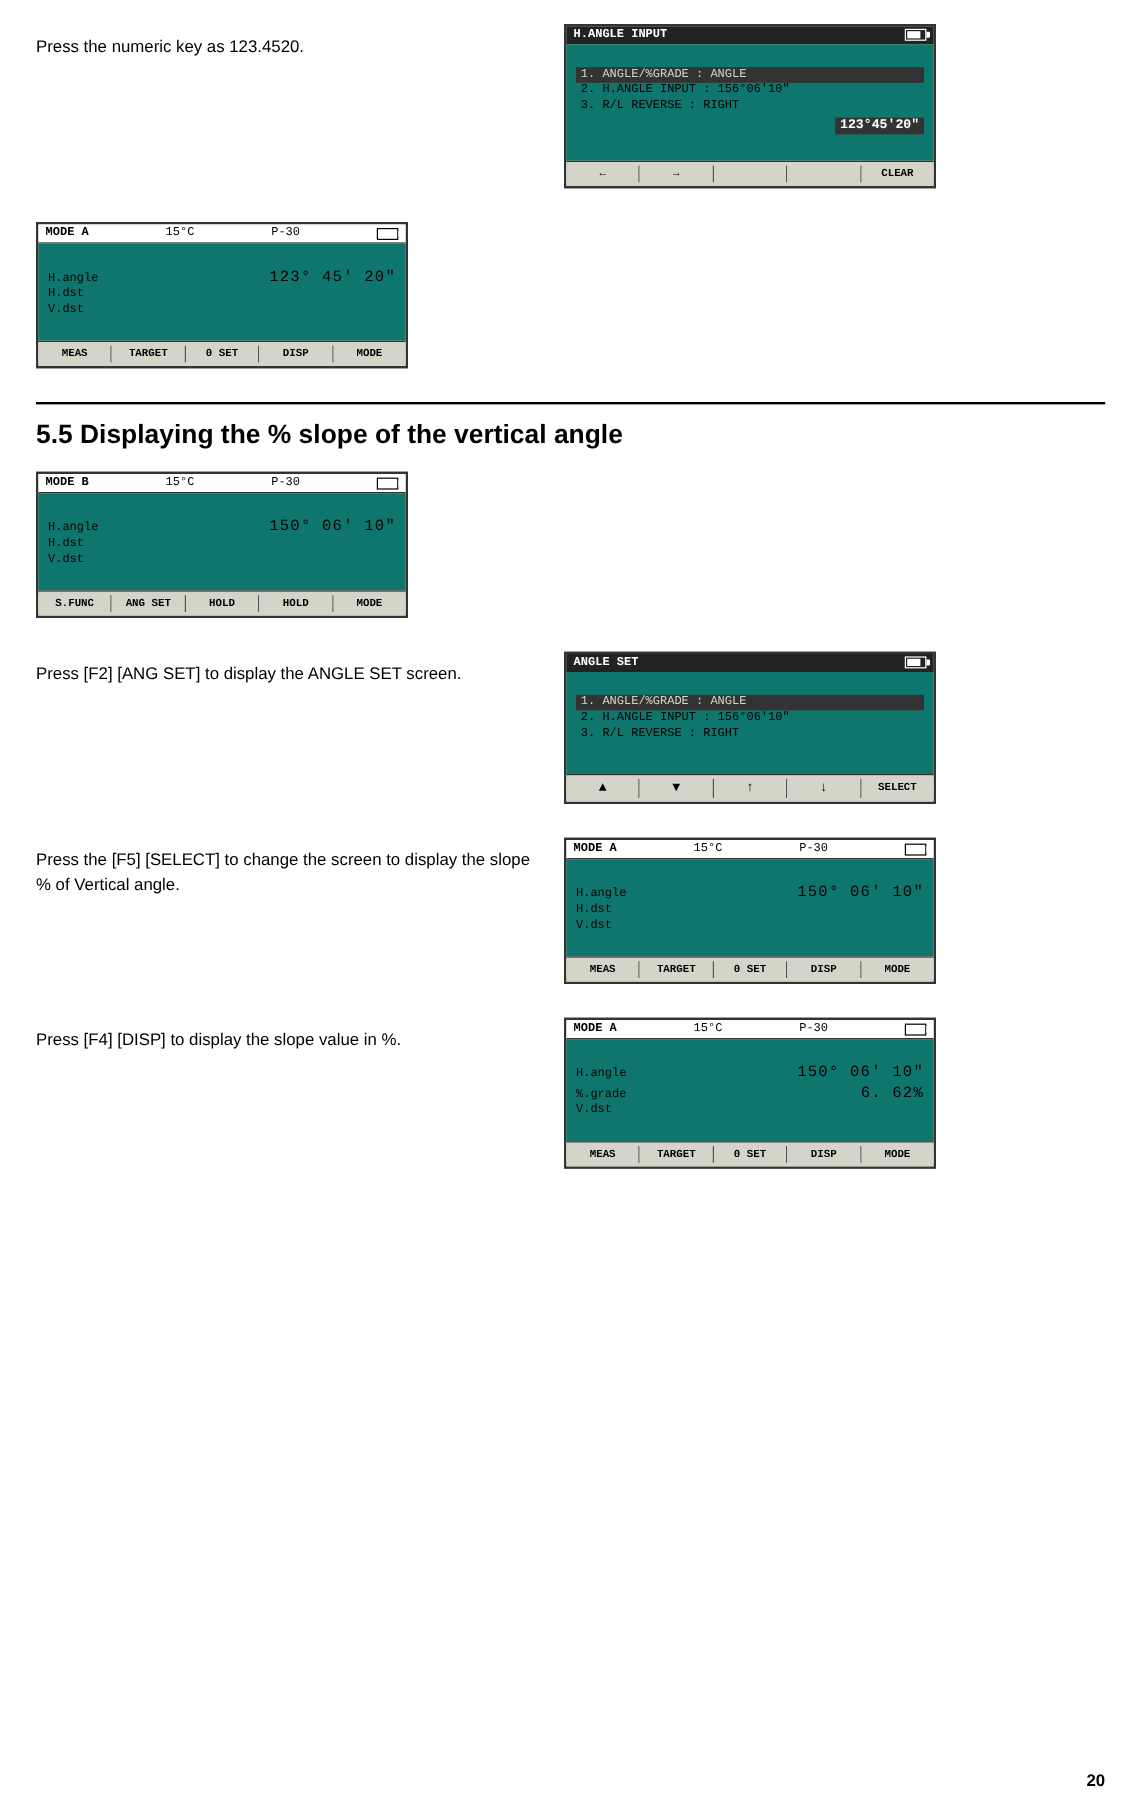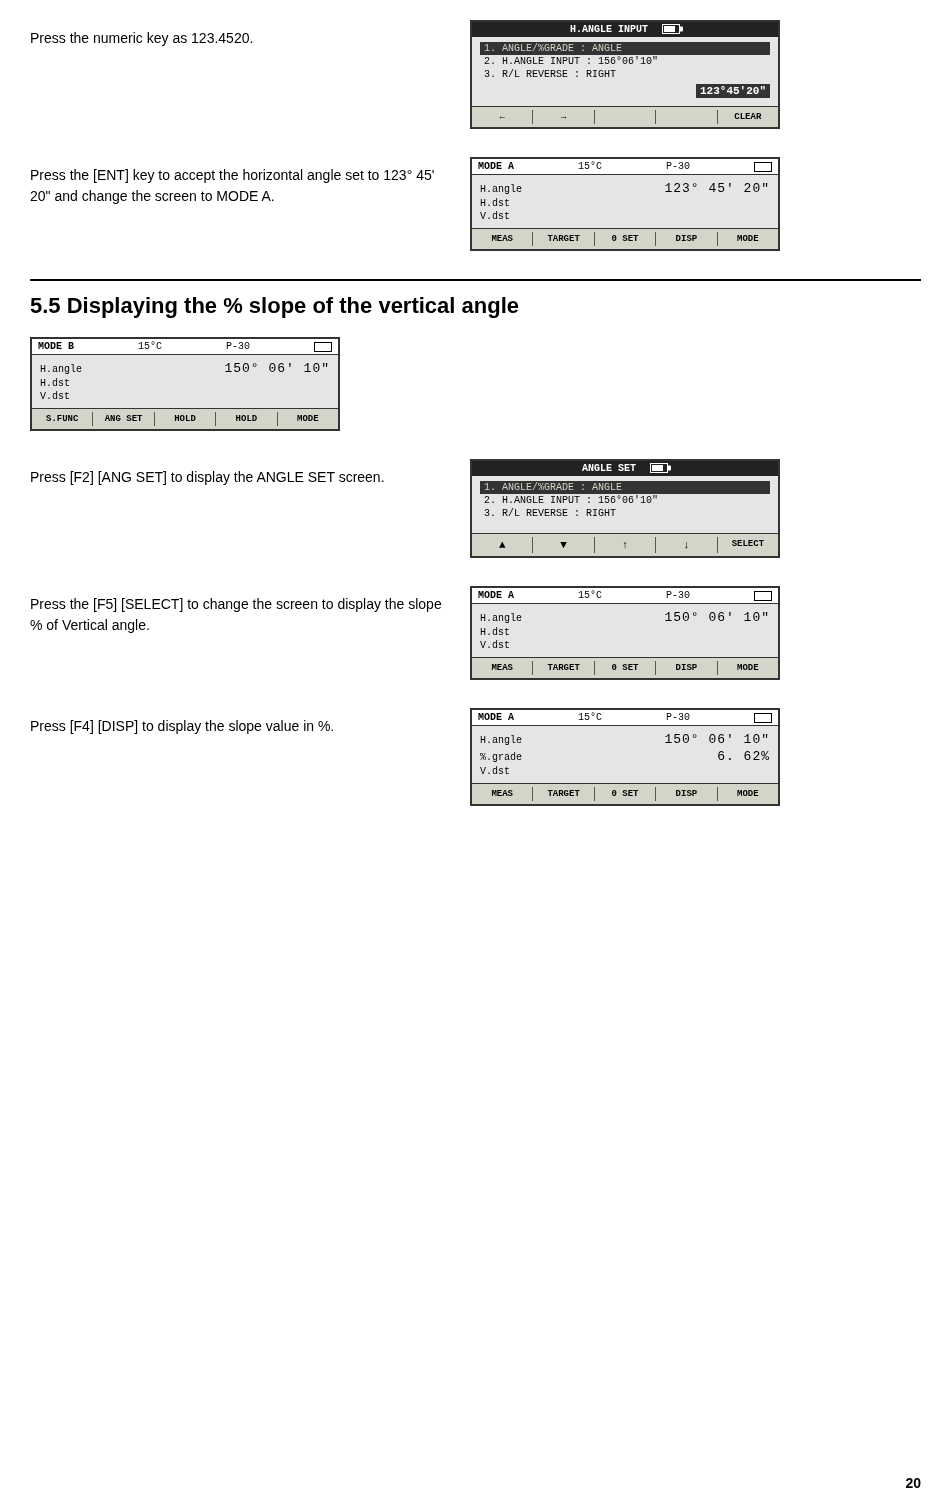--- a/index.html
+++ b/index.html
@@ -66,22 +66,22 @@
     }
     .battery-icon::before {
       content: '';
       position: absolute;
       left: 1px; top: 1px; bottom: 1px;
       width: 70%;
       background: #fff;
     }
 
     .lcd-body {
-      padding: 5px 8px;
-      background: #e5e5e5;
+      padding: 19px 8px;
+      background: #0f766e;
     }
 
     .lcd-row {
       display: flex;
       justify-content: space-between;
       align-items: baseline;
       padding: 1px 0;
       font-size: 10.5px;
     }
 
@@ -168,21 +168,21 @@
     .page-label { font-size: 10px; }
 
     
     .lcd-header-dark {
       background: #222;
       color: #fff;
       padding: 2px 6px;
       font-size: 10px;
       font-weight: bold;
       display: flex;
-      justify-content: center;
+      justify-content: space-between;
       gap: 14px;
     }
 
     .highlight-row {
       background: #333;
       color: #d4d4c8;
     }
   </style>
 </head>
 <body>
@@ -210,21 +210,20 @@
           <div class="lcd-btn">→</div>
           <div class="lcd-btn"></div>
           <div class="lcd-btn"></div>
           <div class="lcd-btn">CLEAR</div>
         </div>
       </div>
     </div>
   </div>
 
   <div class="instruction-row">
-    <div class="instruction-text">Press the [ENT] key to accept the horizontal angle set to 123° 45' 20" and change the screen to MODE A.</div>
     <div class="screen-wrapper">
       <div class="lcd-screen">
         <div class="lcd-header-white">
           <span class="mode-label">MODE A</span>
           <span class="temp-label">15°C</span>
           <span class="page-label">P-30</span>
           <span class="battery-icon" style="border-color:#000;"></span>
         </div>
         <div class="lcd-body">
           <div class="lcd-row">

